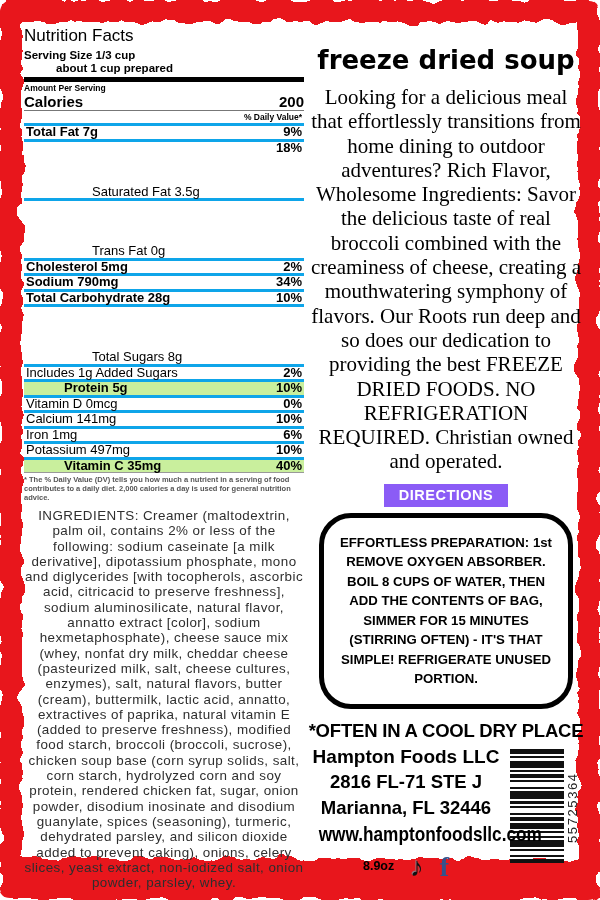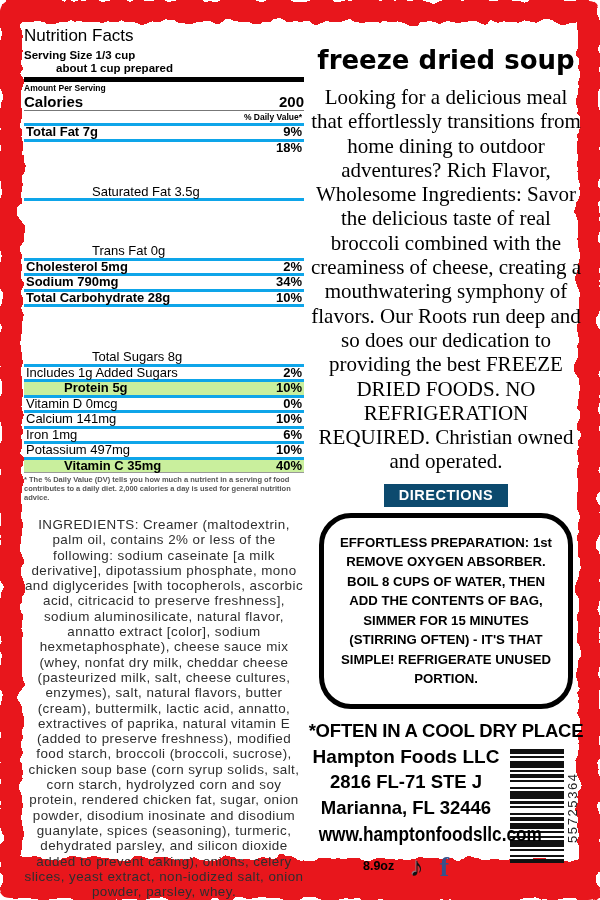--- a/index.html
+++ b/index.html
@@ -20,38 +20,38 @@
   .nf-dv{text-align:right;font-size:8.5px;font-weight:700;border-top:1px solid #777;padding:1px 2px;}
   .nf-row{display:flex;justify-content:space-between;border-top:3px solid #0ea5e9;
           font-size:13px;line-height:10.5px;padding:1px 2px;}
   .nf-row .val{font-weight:700;}
   .nf-row.b .lbl{font-weight:700;}
   .nf-row.ind .lbl{padding-left:66px;margin-top:44px;}
   .nf-row.hl{background:#c9ef9d;padding-left:40px;}
   .nf-foot{border-top:1px solid #999;font-size:7.5px;line-height:9px;color:#555;
            font-weight:700;padding-top:2px;}
 
-  .ingredients{margin-top:15px;font-size:13.4px;line-height:15.3px;letter-spacing:.45px;
+  .ingredients{margin-top:6px;font-size:13.4px;line-height:15.3px;letter-spacing:.45px;
                text-align:center;color:#2e2e2e;}
   .allergen{margin-top:9px;text-align:center;font-size:16px;line-height:15px;
             letter-spacing:.5px;color:#404040;}
   .allergen .l1{font-weight:800;}
 
   
   #right{left:302px;top:36px;width:288px;text-align:center;}
   .oval{width:272px;height:132px;margin:0 auto;border:6px solid #e8191d;border-radius:50%;
         display:flex;align-items:center;justify-content:center;}
   .title{font-family:"DejaVu Sans",sans-serif;font-weight:800;font-size:33px;white-space:nowrap;
          transform:scaleX(.9) scaleY(1.15);letter-spacing:-1.5px;}
   .subtitle{margin-top:9px;font-family:"DejaVu Sans",sans-serif;font-weight:700;font-size:26px;
             transform:scaleY(1.05);letter-spacing:0;}
   .desc{margin:10px auto 0;width:278px;font-family:cursive;font-size:21px;line-height:24.3px;
         font-weight:500;}
   .dir-header-wrap{margin-top:10px;}
-  .dir-header{display:inline-block;background:#0c4a6e;color:#fff;font-weight:800;font-size:14.5px;
+  .dir-header{display:inline-block;background:#8b5cf6;color:#fff;font-weight:800;font-size:14.5px;
               letter-spacing:.5px;padding:3px 15px 4px;}
   .dir-box{margin:6px auto 0;width:228px;border:5px solid #000;border-radius:32px;
            padding:15px 8px;font-weight:800;font-size:13.2px;line-height:19.5px;}
   .storage{margin-top:11px;font-size:18.5px;font-weight:800;white-space:nowrap;letter-spacing:-.2px;}
   .footer-row{display:flex;margin-top:3px;text-align:center;}
   .addr{width:208px;}
   .company{font-size:19px;font-weight:800;line-height:24px;}
   .addr1,.addr2{font-size:18.5px;font-weight:800;line-height:26px;}
   .www{font-size:20.5px;font-weight:800;white-space:nowrap;transform:scaleX(.84);
        transform-origin:50% 50%;line-height:26px;}

